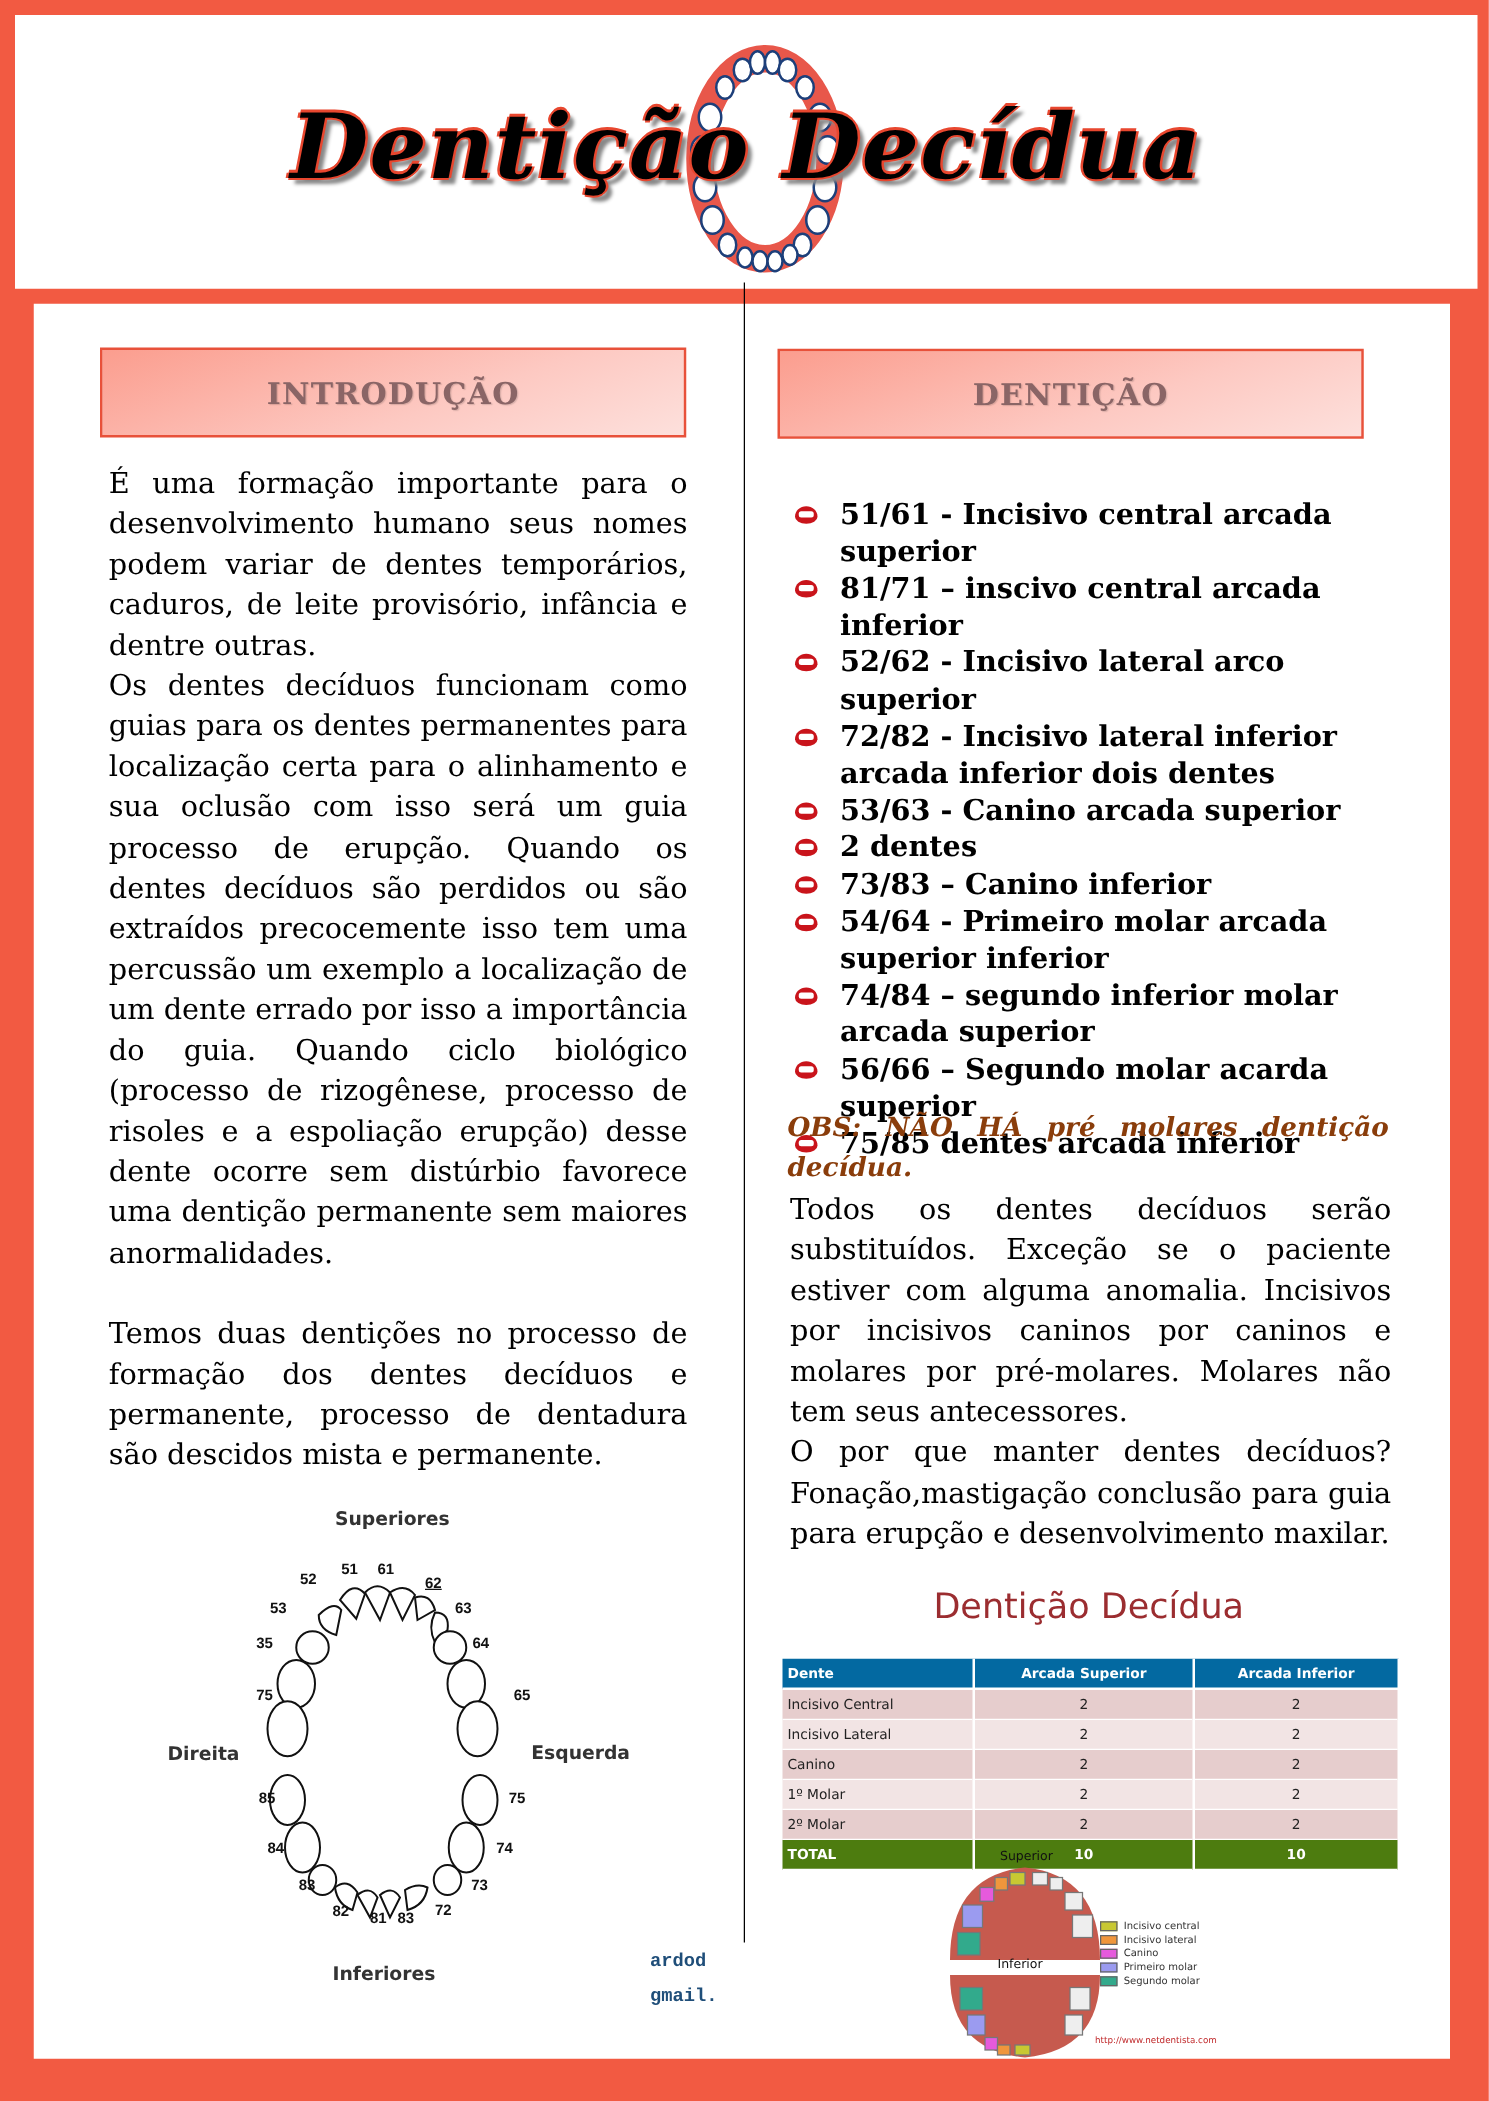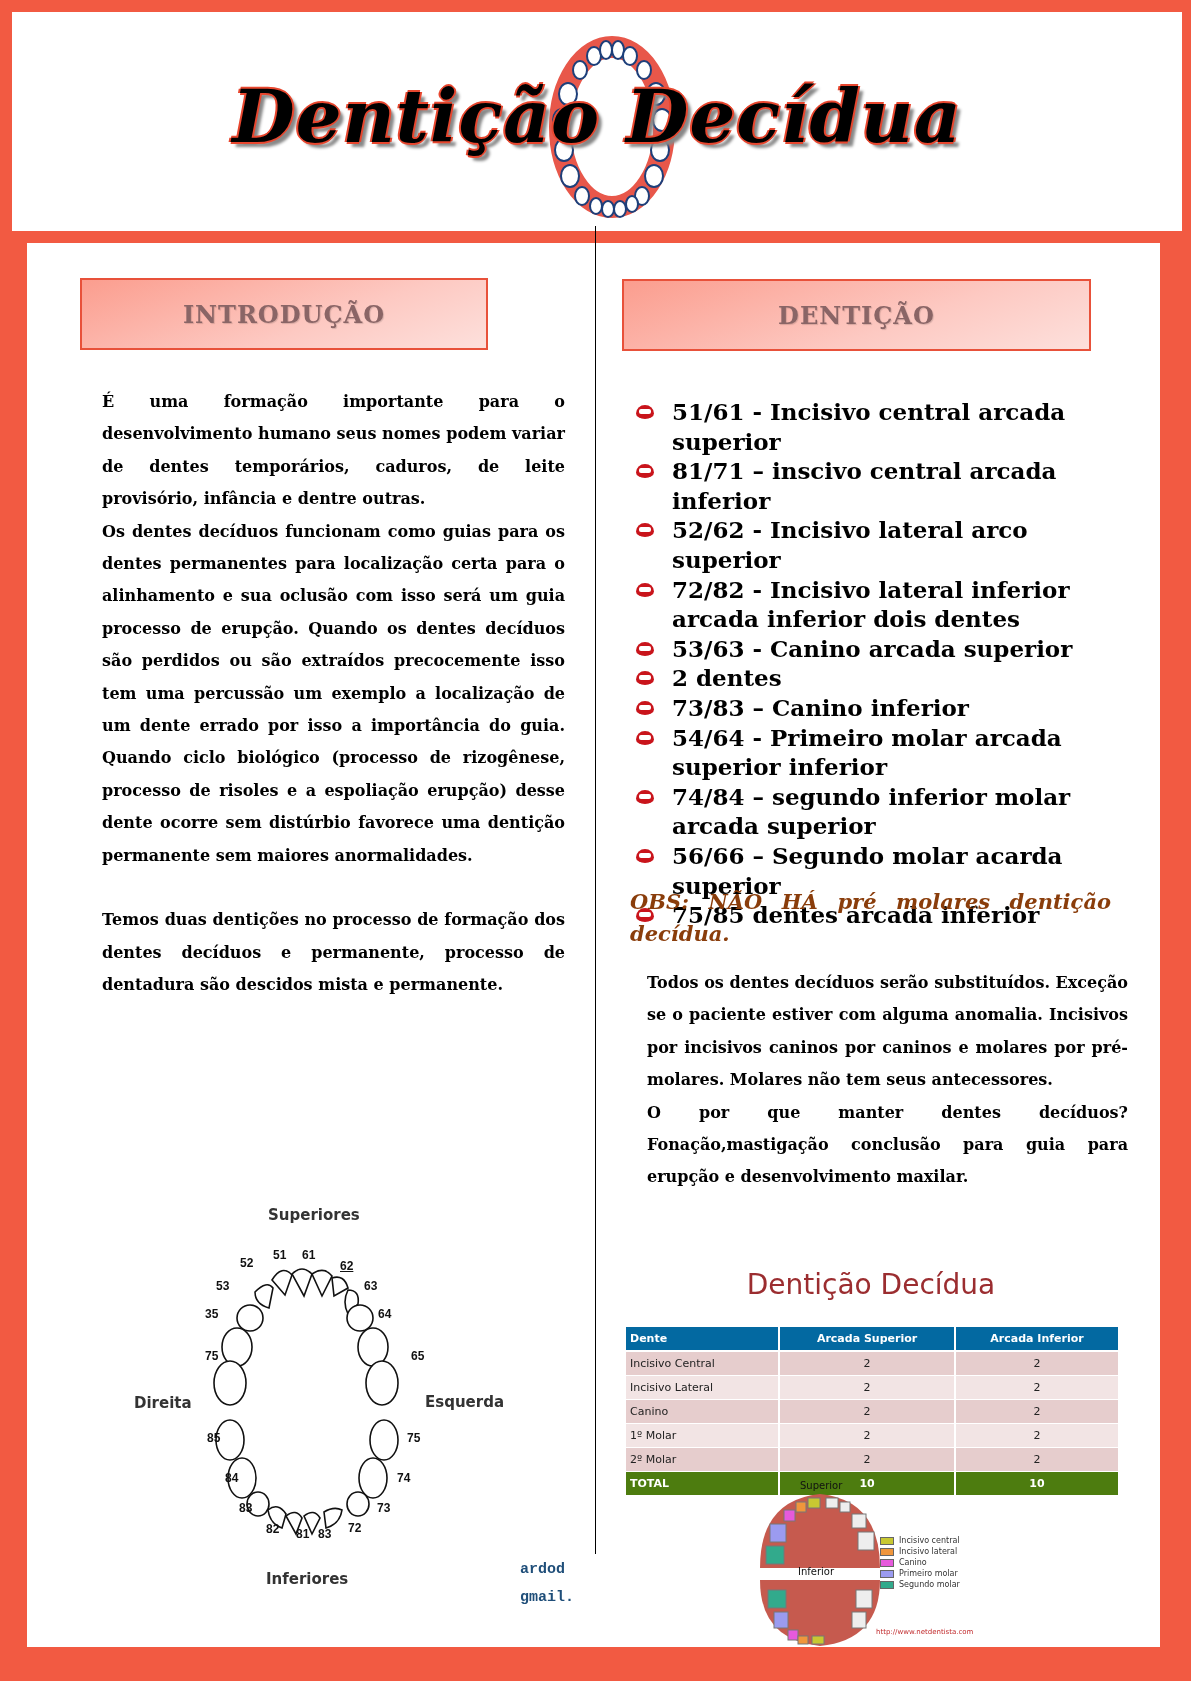--- a/index.html
+++ b/index.html
@@ -7,21 +7,21 @@
   .header-box { position:absolute; left:12px; top:12px; width:1170px; height:219px; background:#fff; }
   .body-box { position:absolute; left:27px; top:243px; width:1133px; height:1404px; background:#fff; }
   .divider { position:absolute; left:595px; top:226px; width:1px; height:1328px; background:#000; }
   .ring { position:absolute; left:530px; top:20px; width:140px; height:190px; }
   .main-title { position:absolute; left:0; width:100%; top:62px; text-align:center; font-family:"DejaVu Serif", serif; font-style:italic; font-weight:bold; font-size:72px; letter-spacing:1px; color:#000;
     text-shadow: 2px 0 0 #e8472f, -2px 0 0 #e8472f, 0 2px 0 #e8472f, 0 -2px 0 #e8472f, 5px 5px 3px #888; }
 
   .section-header { position:absolute; height:72px; border:2px solid #e8513a; background:linear-gradient(160deg,#fb9d8e 0%,#fdc9c2 60%,#fde0dc 100%); display:flex; align-items:center; justify-content:center; box-sizing:border-box; }
   .section-header span { font-family:"DejaVu Serif", serif; font-weight:bold; font-size:24px; color:#8a6566; letter-spacing:1px; text-shadow:1px 1px 1px rgba(0,0,0,0.15); }
 
-  .para { position:absolute; font-family:"DejaVu Serif", serif; font-weight:bold; font-size:16px; line-height:32.4px; color:#000; text-align:justify; margin:17px; }
+  .para { position:absolute; font-family:"DejaVu Serif", serif; font-weight:normal; font-size:23px; line-height:32.4px; color:#000; text-align:justify; margin:2px; }
   .para p { margin:0; }
   .para .gap { height:32px; }
 
   .tooth-list { position:absolute; left:636px; top:397px; width:470px; margin:0; padding:0; list-style:none; font-family:"DejaVu Serif", serif; font-weight:bold; font-size:23px; line-height:29.6px; color:#000; }
   .tooth-list li { position:relative; padding-left:36px; }
   .mouth { position:absolute; left:0; top:8px; width:18px; height:14px; border-radius:50% 50% 50% 50% / 60% 60% 40% 40%; background:#c9141b; overflow:hidden; }
   .mouth::after { content:""; position:absolute; left:3px; top:4px; width:12px; height:5px; background:#fff; border-radius:2px; }
 
   .obs { position:absolute; left:630px; top:886px; width:481px; font-family:"DejaVu Serif", serif; font-style:italic; font-weight:bold; font-size:21px; line-height:32px; color:#8a3d0b; text-align:justify; margin:0; }
 
@@ -77,21 +77,21 @@
       <ellipse cx="78" cy="177" rx="6" ry="8"></ellipse>
       <ellipse cx="90" cy="172" rx="6" ry="8"></ellipse>
     </g>
   </svg>
   <div class="main-title">Dentição Decídua</div>
 </div>
 
 <div class="body-box"></div>
 <div class="divider"></div>
 
-<div class="section-header" style="left:80px; top:278px; width:408px;">
+<div class="section-header" style="left:80px; top:278px; width:469px;">
   <span>INTRODUÇÃO</span>
 </div>
 
 <div class="para" style="left:85px; top:369px; width:463px;">
   <p>É uma formação importante para o desenvolvimento humano seus nomes podem variar de dentes temporários, caduros, de leite provisório, infância e dentre outras.</p>
   <p>Os dentes decíduos funcionam como guias para os dentes permanentes para localização certa para o alinhamento e sua oclusão com isso será um guia processo de erupção. Quando os dentes decíduos são perdidos ou são extraídos precocemente isso tem uma percussão um exemplo a localização de um dente errado por isso a importância do guia. Quando ciclo biológico (processo de rizogênese, processo de risoles e a espoliação erupção) desse dente ocorre sem distúrbio favorece uma dentição permanente sem maiores anormalidades.</p>
   <div class="gap"></div>
   <p>Temos duas dentições no processo de formação dos dentes decíduos e permanente, processo de dentadura são descidos mista e permanente.</p>
 </div>
 
@@ -131,21 +131,21 @@
   <span class="tooth-num" style="left:120px; top:56px;">52</span>
   <span class="tooth-num" style="left:220px; top:59px;text-decoration:underline;">62</span>
   <span class="tooth-num" style="left:96px; top:79px;">53</span>
   <span class="tooth-num" style="left:244px; top:79px;">63</span>
   <span class="tooth-num" style="left:85px; top:107px;">35</span>
   <span class="tooth-num" style="left:258px; top:107px;">64</span>
   <span class="tooth-num" style="left:85px; top:149px;">75</span>
   <span class="tooth-num" style="left:291px; top:149px;">65</span>
   <span class="tooth-num" style="left:87px; top:231px;">85</span>
   <span class="tooth-num" style="left:287px; top:231px;">75</span>
-  <span class="tooth-num" style="left:105px; top:271px;">84</span>
+  <span class="tooth-num" style="left:94px; top:271px;">84</span>
   <span class="tooth-num" style="left:277px; top:271px;">74</span>
   <span class="tooth-num" style="left:119px; top:301px;">83</span>
   <span class="tooth-num" style="left:257px; top:301px;">73</span>
   <span class="tooth-num" style="left:146px; top:322px;">82</span>
   <span class="tooth-num" style="left:176px; top:327px;">81</span>
   <span class="tooth-num" style="left:198px; top:327px;">83</span>
   <span class="tooth-num" style="left:228px; top:321px;">72</span>
 </div>
 
 <div class="email">

